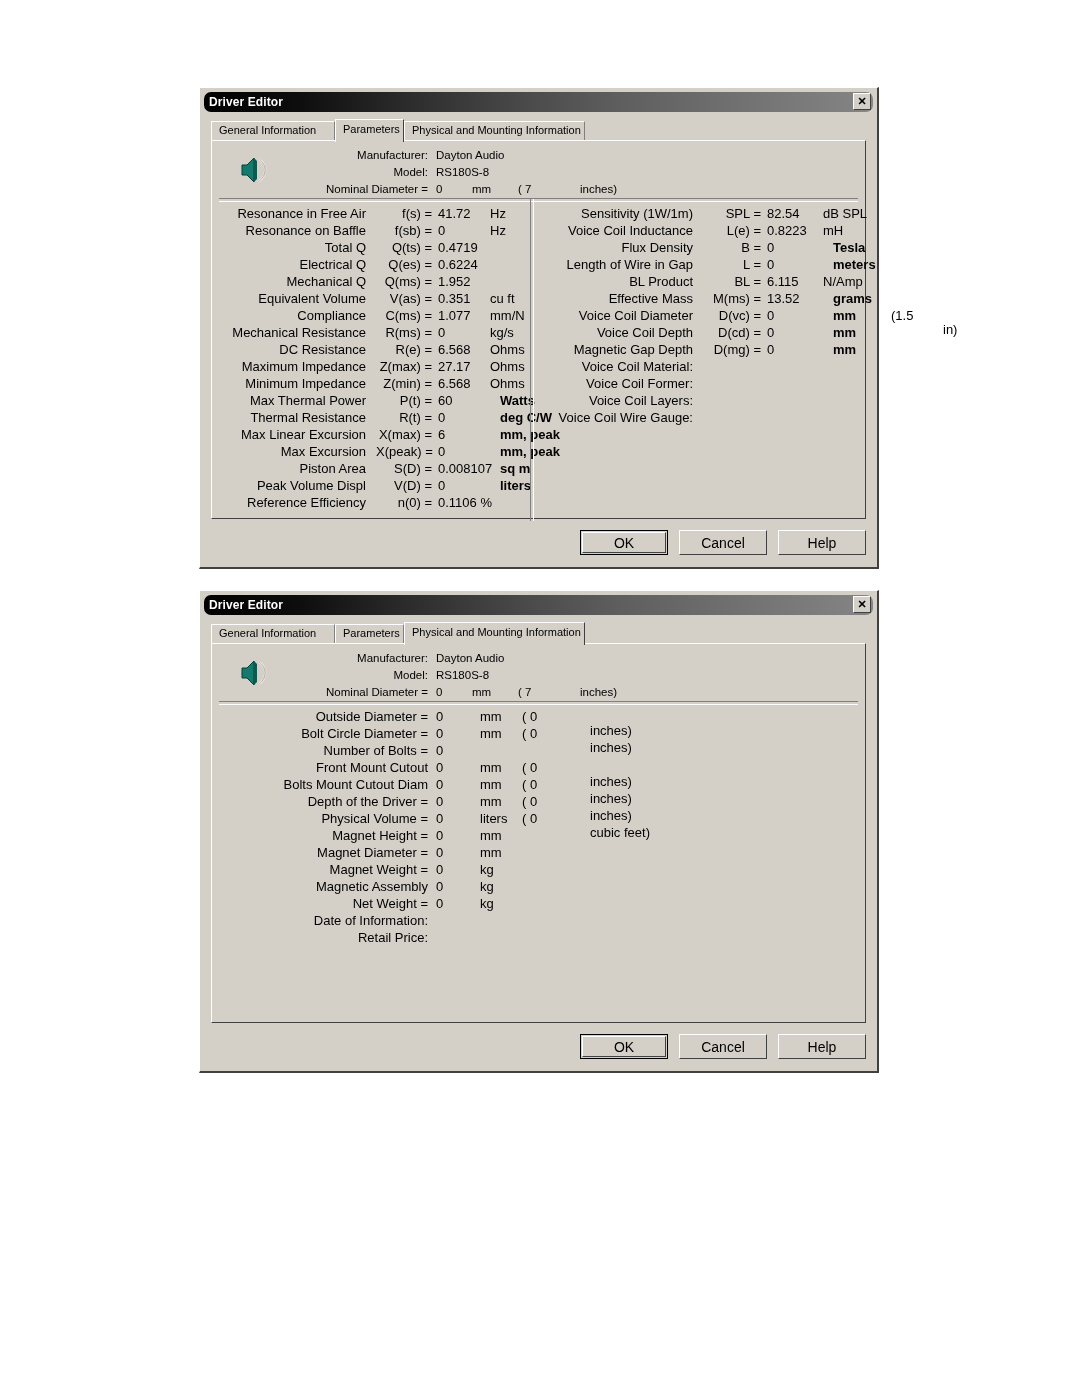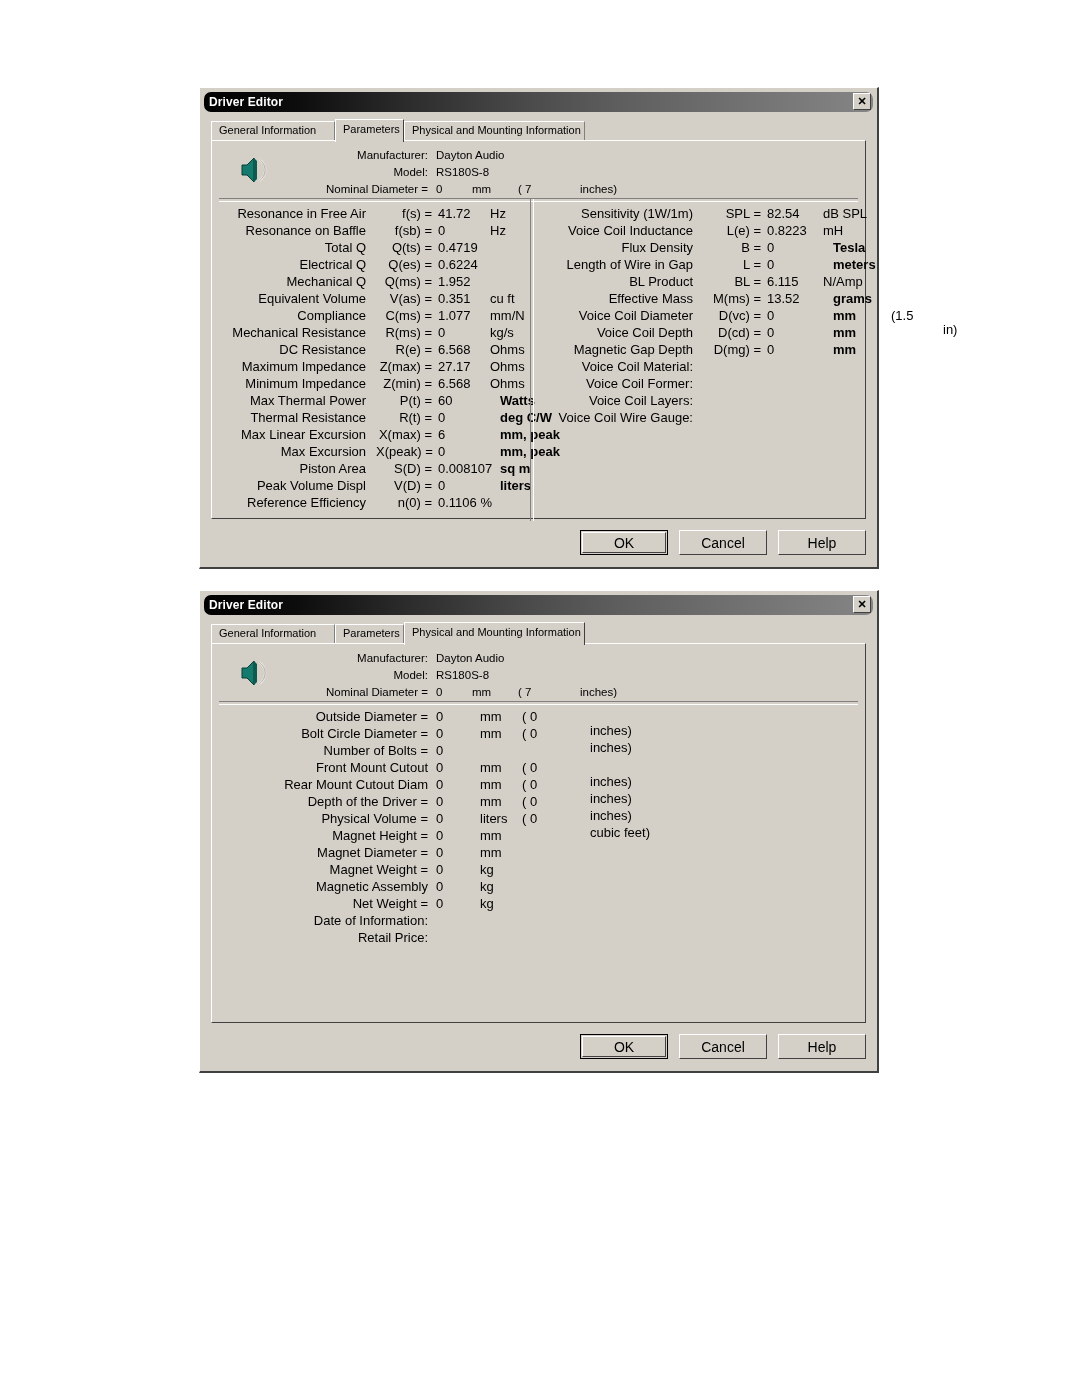--- a/index.html
+++ b/index.html
@@ -610,21 +610,21 @@
                 <span class="p-extra2"></span>
               </div>
               <div class="prow">
                 <span class="p-label">Front Mount Cutout</span>
                 <span class="p-val">0</span>
                 <span class="p-unit">mm</span>
                 <span class="p-extra1">( 0</span>
                 <span class="p-extra2">inches)</span>
               </div>
               <div class="prow">
-                <span class="p-label">Rear Mount Cutout Diam</span>
+                <span class="p-label">Bolts Mount Cutout Diam</span>
                 <span class="p-val">0</span>
                 <span class="p-unit">mm</span>
                 <span class="p-extra1">( 0</span>
                 <span class="p-extra2">inches)</span>
               </div>
               <div class="prow">
                 <span class="p-label">Depth of the Driver =</span>
                 <span class="p-val">0</span>
                 <span class="p-unit">mm</span>
                 <span class="p-extra1">( 0</span>

